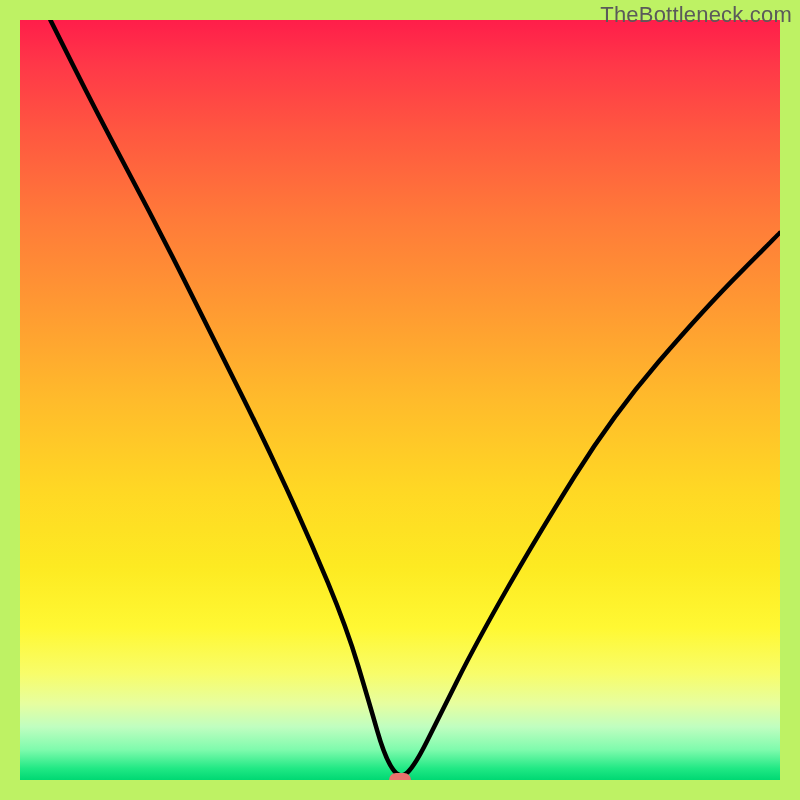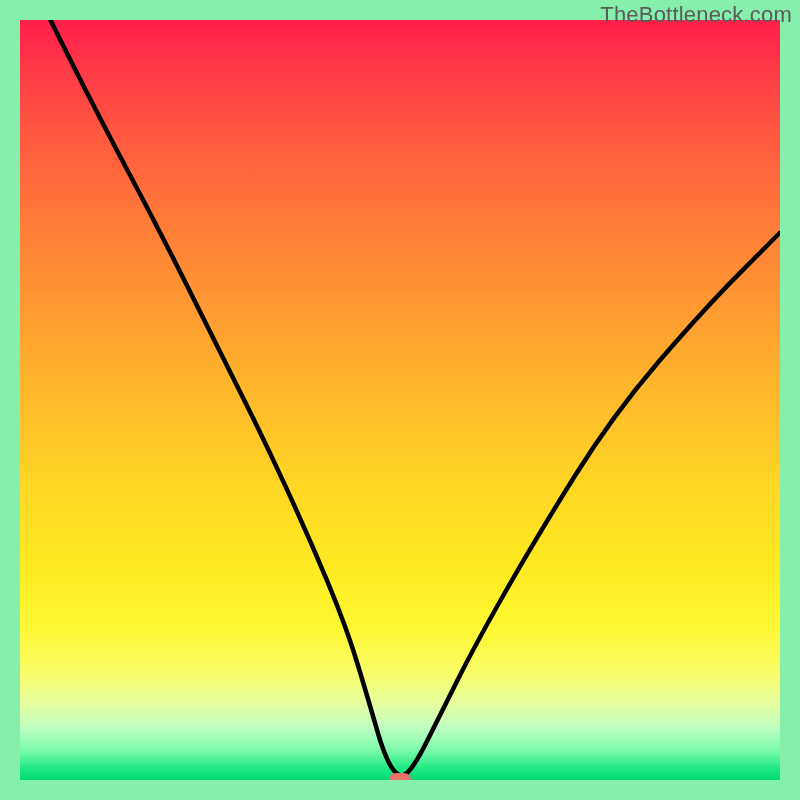--- a/index.html
+++ b/index.html
@@ -8,21 +8,21 @@
     width: 800px;
     height: 800px;
     background: #000;
     font-family: Arial, Helvetica, sans-serif;
     overflow: hidden;
   }
   .frame {
     position: relative;
     width: 800px;
     height: 800px;
-    background: #86efac;
+    background: #bef264;
   }
   .watermark {
     position: absolute;
     top: 2px;
     right: 8px;
     color: #5a5a5a;
     font-size: 22px;
     font-weight: 500;
     letter-spacing: 0.2px;
     z-index: 30;

